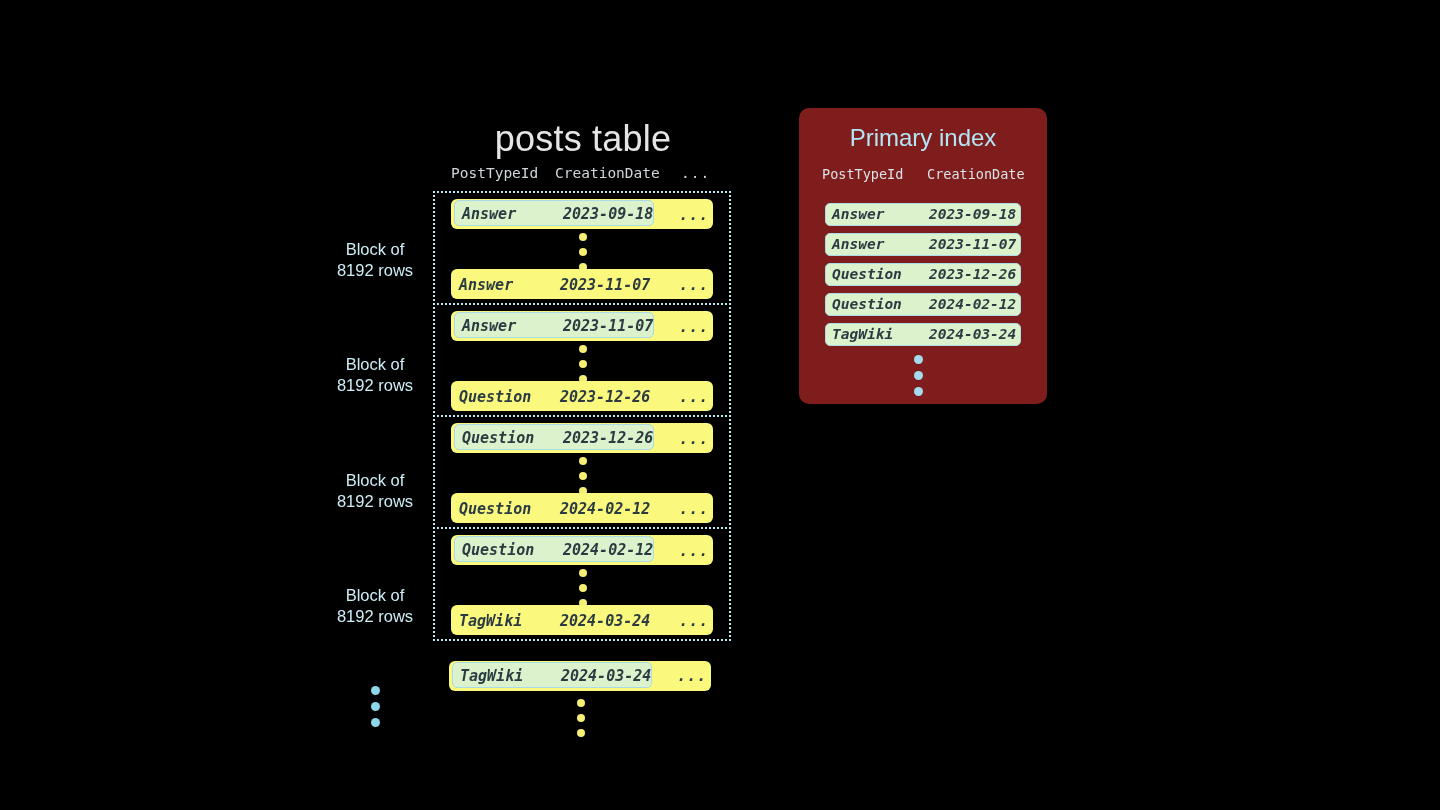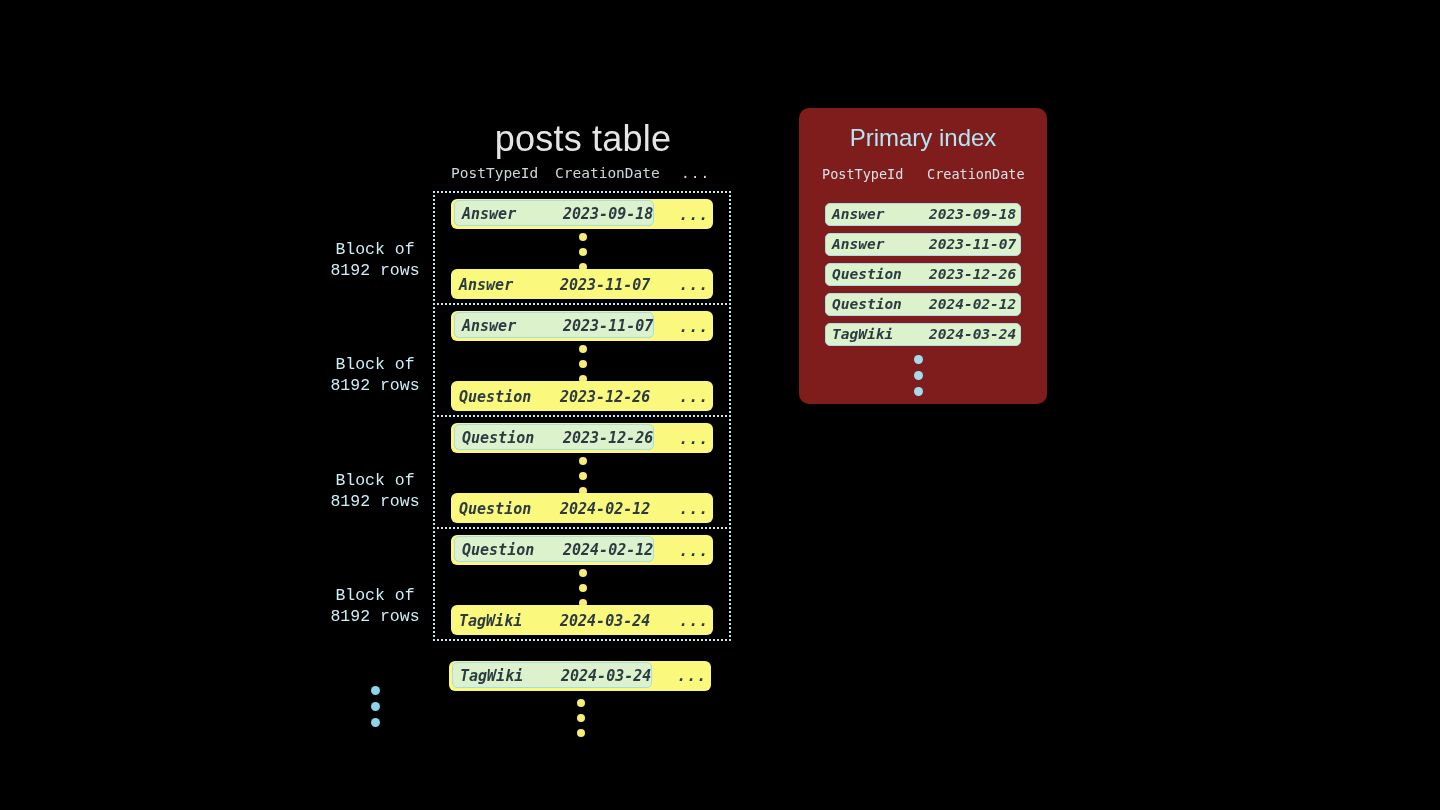--- a/index.html
+++ b/index.html
@@ -156,21 +156,21 @@
   }
 
   
   .block-label {
     position: absolute;
     width: 150px;
     text-align: center;
     color: #cdeef7;
     font-size: 16.5px;
     line-height: 21px;
-    font-family: Liberation Mono, monospace;
+    font-family: Liberation Sans, sans-serif;
   }
   #block-label-0 { left: 300px; top: 239px; }
   #block-label-1 { left: 300px; top: 354px; }
   #block-label-2 { left: 300px; top: 470px; }
   #block-label-3 { left: 300px; top: 585px; }
 
   #left-dots {
     position: absolute;
     left: 371px;
     top: 686px;

